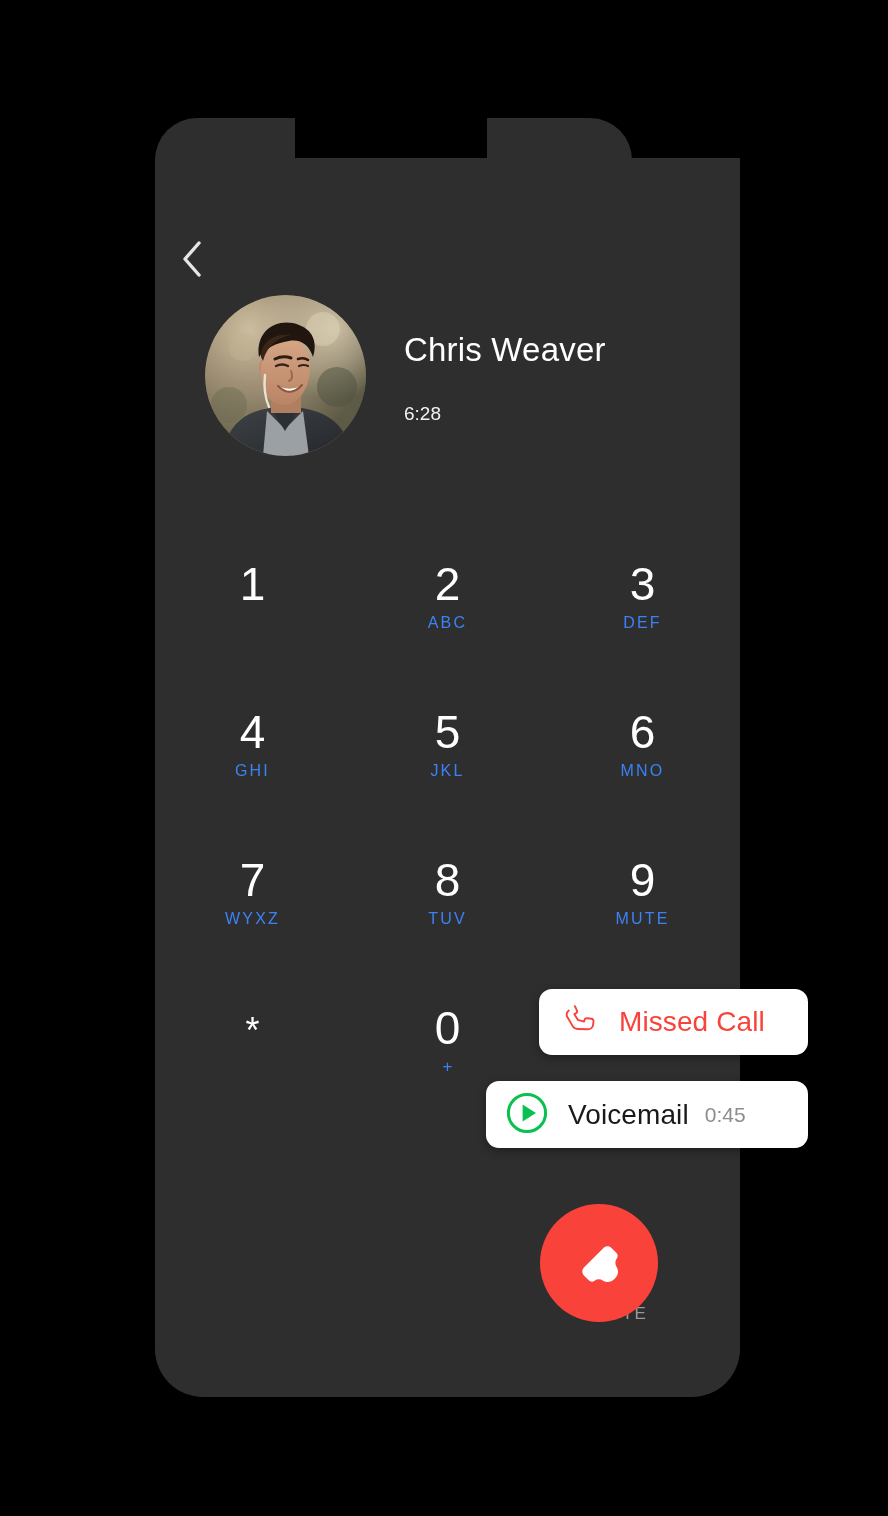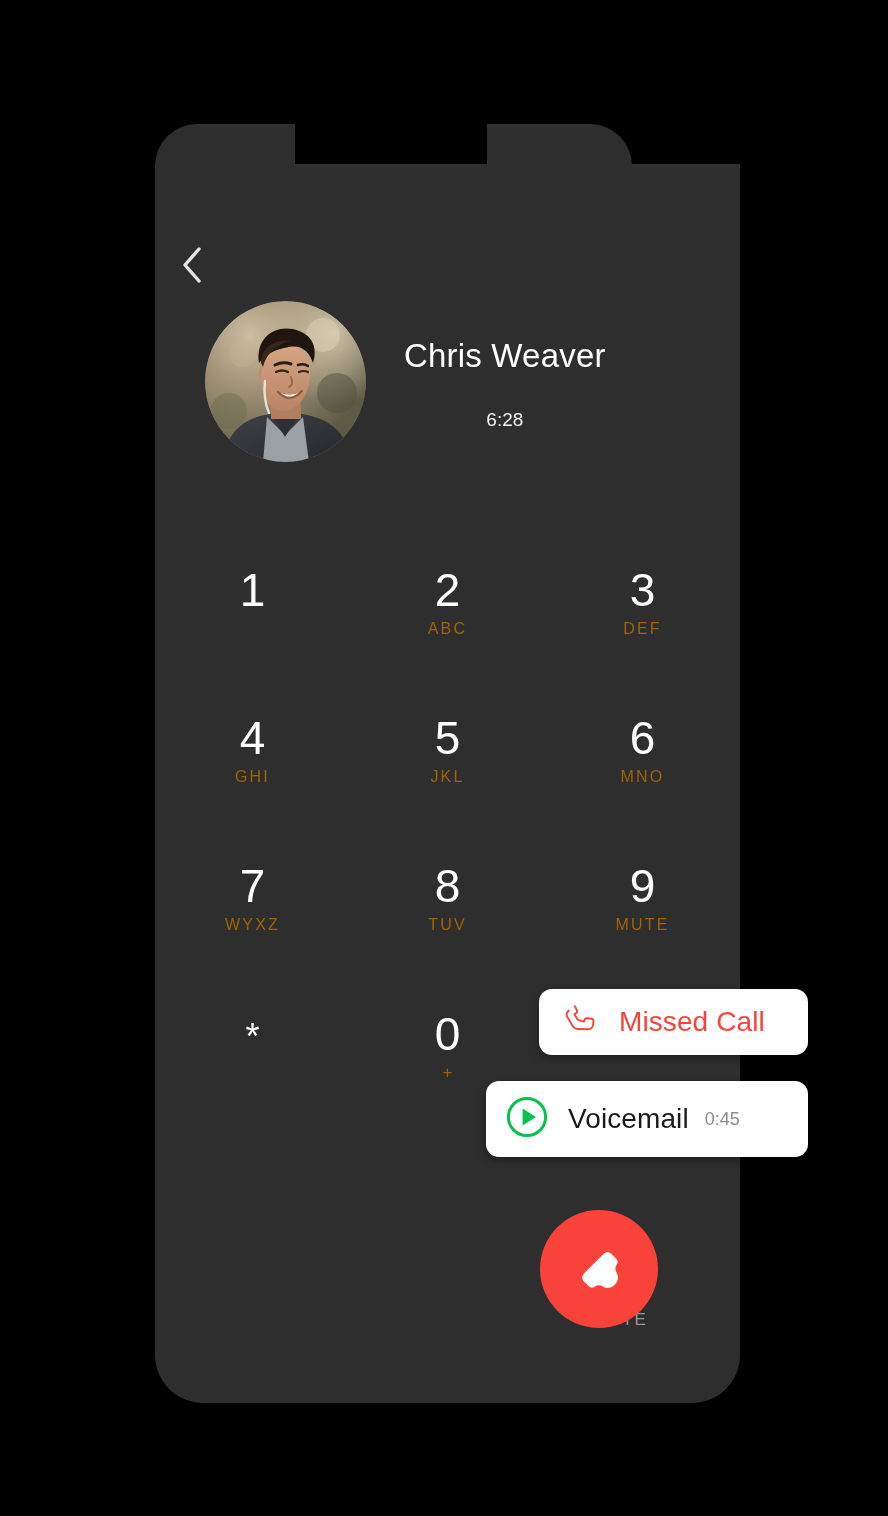--- a/index.html
+++ b/index.html
@@ -1,21 +1,21 @@
 <!DOCTYPE html>
 <html><head>
 <meta charset="utf-8">
 <style>
   html,body{margin:0;padding:0;background:#000;}
   body{width:888px;height:1516px;position:relative;overflow:hidden;
        font-family:"Liberation Sans","DejaVu Sans",sans-serif;
        -webkit-font-smoothing:antialiased;}
 
   
-  #phone-frame{position:absolute;left:155px;top:124px;width:477px;height:1279px;}
+  #phone-frame{position:absolute;left:155px;top:118px;width:477px;height:1279px;}
   .body-piece{position:absolute;background:#2e2e2e;}
   
   .shoulder-l{left:0;top:0;width:140px;height:42px;border-top-left-radius:48px;}
   .shoulder-r{right:0;top:0;width:145px;height:42px;border-top-right-radius:48px;}
   
   .slab{left:0;top:40px;width:585px;height:1239px;
         border-bottom-left-radius:48px;border-bottom-right-radius:48px;}
   
   .fillet{position:absolute;top:40px;width:18px;height:18px;background:#2e2e2e;}
   .fillet.l{left:140px;}
@@ -30,43 +30,43 @@
   #back-btn{position:absolute;left:14px;top:120px;width:46px;height:46px;
             display:flex;align-items:center;justify-content:center;cursor:pointer;}
 
   
   #contact-row{position:absolute;left:50px;top:177px;display:flex;align-items:flex-start;}
   #avatar{width:161px;height:161px;border-radius:50%;overflow:hidden;flex:0 0 auto;
           position:relative;background:#6d6454;}
   #avatar .photo{position:absolute;inset:0;}
   #contact-text{margin-left:38px;padding-top:38px;}
   #contact-name{color:#fff;font-size:33px;font-weight:400;letter-spacing:.2px;line-height:1;}
-  #call-timer{color:#f2f2f2;font-size:19px;margin-top:38px;line-height:1;text-align:center;}
+  #call-timer{color:#f2f2f2;font-size:19px;margin-top:38px;line-height:1;}
 
   
   #keypad{position:absolute;left:0;top:420px;width:585px;}
   .key-row{display:flex;}
   .key{width:195px;height:148px;display:flex;flex-direction:column;
        align-items:center;justify-content:flex-start;padding-top:24px;
        box-sizing:border-box;cursor:pointer;}
   .key .digit{color:#fff;font-size:46px;line-height:44px;font-weight:300;}
-  .key .letters{color:#a16207;font-size:16px;letter-spacing:2.2px;margin-top:9px;line-height:1;}
+  .key .letters{color:#3b82f6;font-size:16px;letter-spacing:2.2px;margin-top:9px;line-height:1;}
   .key.star .digit{font-size:36px;line-height:50px;}
   .key.hash .digit{font-size:36px;line-height:50px;}
   .key .letters.plus{font-size:17px;letter-spacing:0;margin-top:8px;}
 
   
   .notif{position:absolute;background:#fff;border-radius:13px;
          box-shadow:0 3px 10px rgba(0,0,0,.35);
          display:flex;align-items:center;z-index:40;cursor:pointer;}
   #missed-call-card{left:539px;top:989px;width:269px;height:66px;padding:0 22px;box-sizing:border-box;}
   #missed-call-card .label{color:#f9423a;font-size:28px;margin-left:20px;letter-spacing:.1px;}
-  #voicemail-card{left:486px;top:1081px;width:322px;height:76px;padding:0 20px;box-sizing:border-box;}
+  #voicemail-card{left:486px;top:1081px;width:322px;height:67px;padding:0 20px;box-sizing:border-box;}
   #voicemail-card .label{color:#1a1a1a;font-size:28px;margin-left:20px;letter-spacing:.1px;}
-  #voicemail-card .duration{color:#8d8d8d;font-size:18px;margin-left:16px;text-align:right;}
+  #voicemail-card .duration{color:#8d8d8d;font-size:21px;margin-left:16px;text-align:right;}
 
   
   #controls{position:absolute;left:0;top:1075px;width:585px;height:160px;}
   .ctrl{position:absolute;display:flex;flex-direction:column;align-items:center;cursor:pointer;}
   #speaker-btn{left:55px;top:38px;width:160px;}
   #mute-btn{right:40px;top:32px;width:160px;}
   .ctrl .ctrl-label{color:#9a9a9a;font-size:17px;letter-spacing:1.7px;margin-top:12px;line-height:1;}
   #end-call-btn{position:absolute;left:385px;top:1086px;width:118px;height:118px;border-radius:50%;
                 background:#f9423a;display:flex;align-items:center;justify-content:center;
                 cursor:pointer;z-index:30;}

